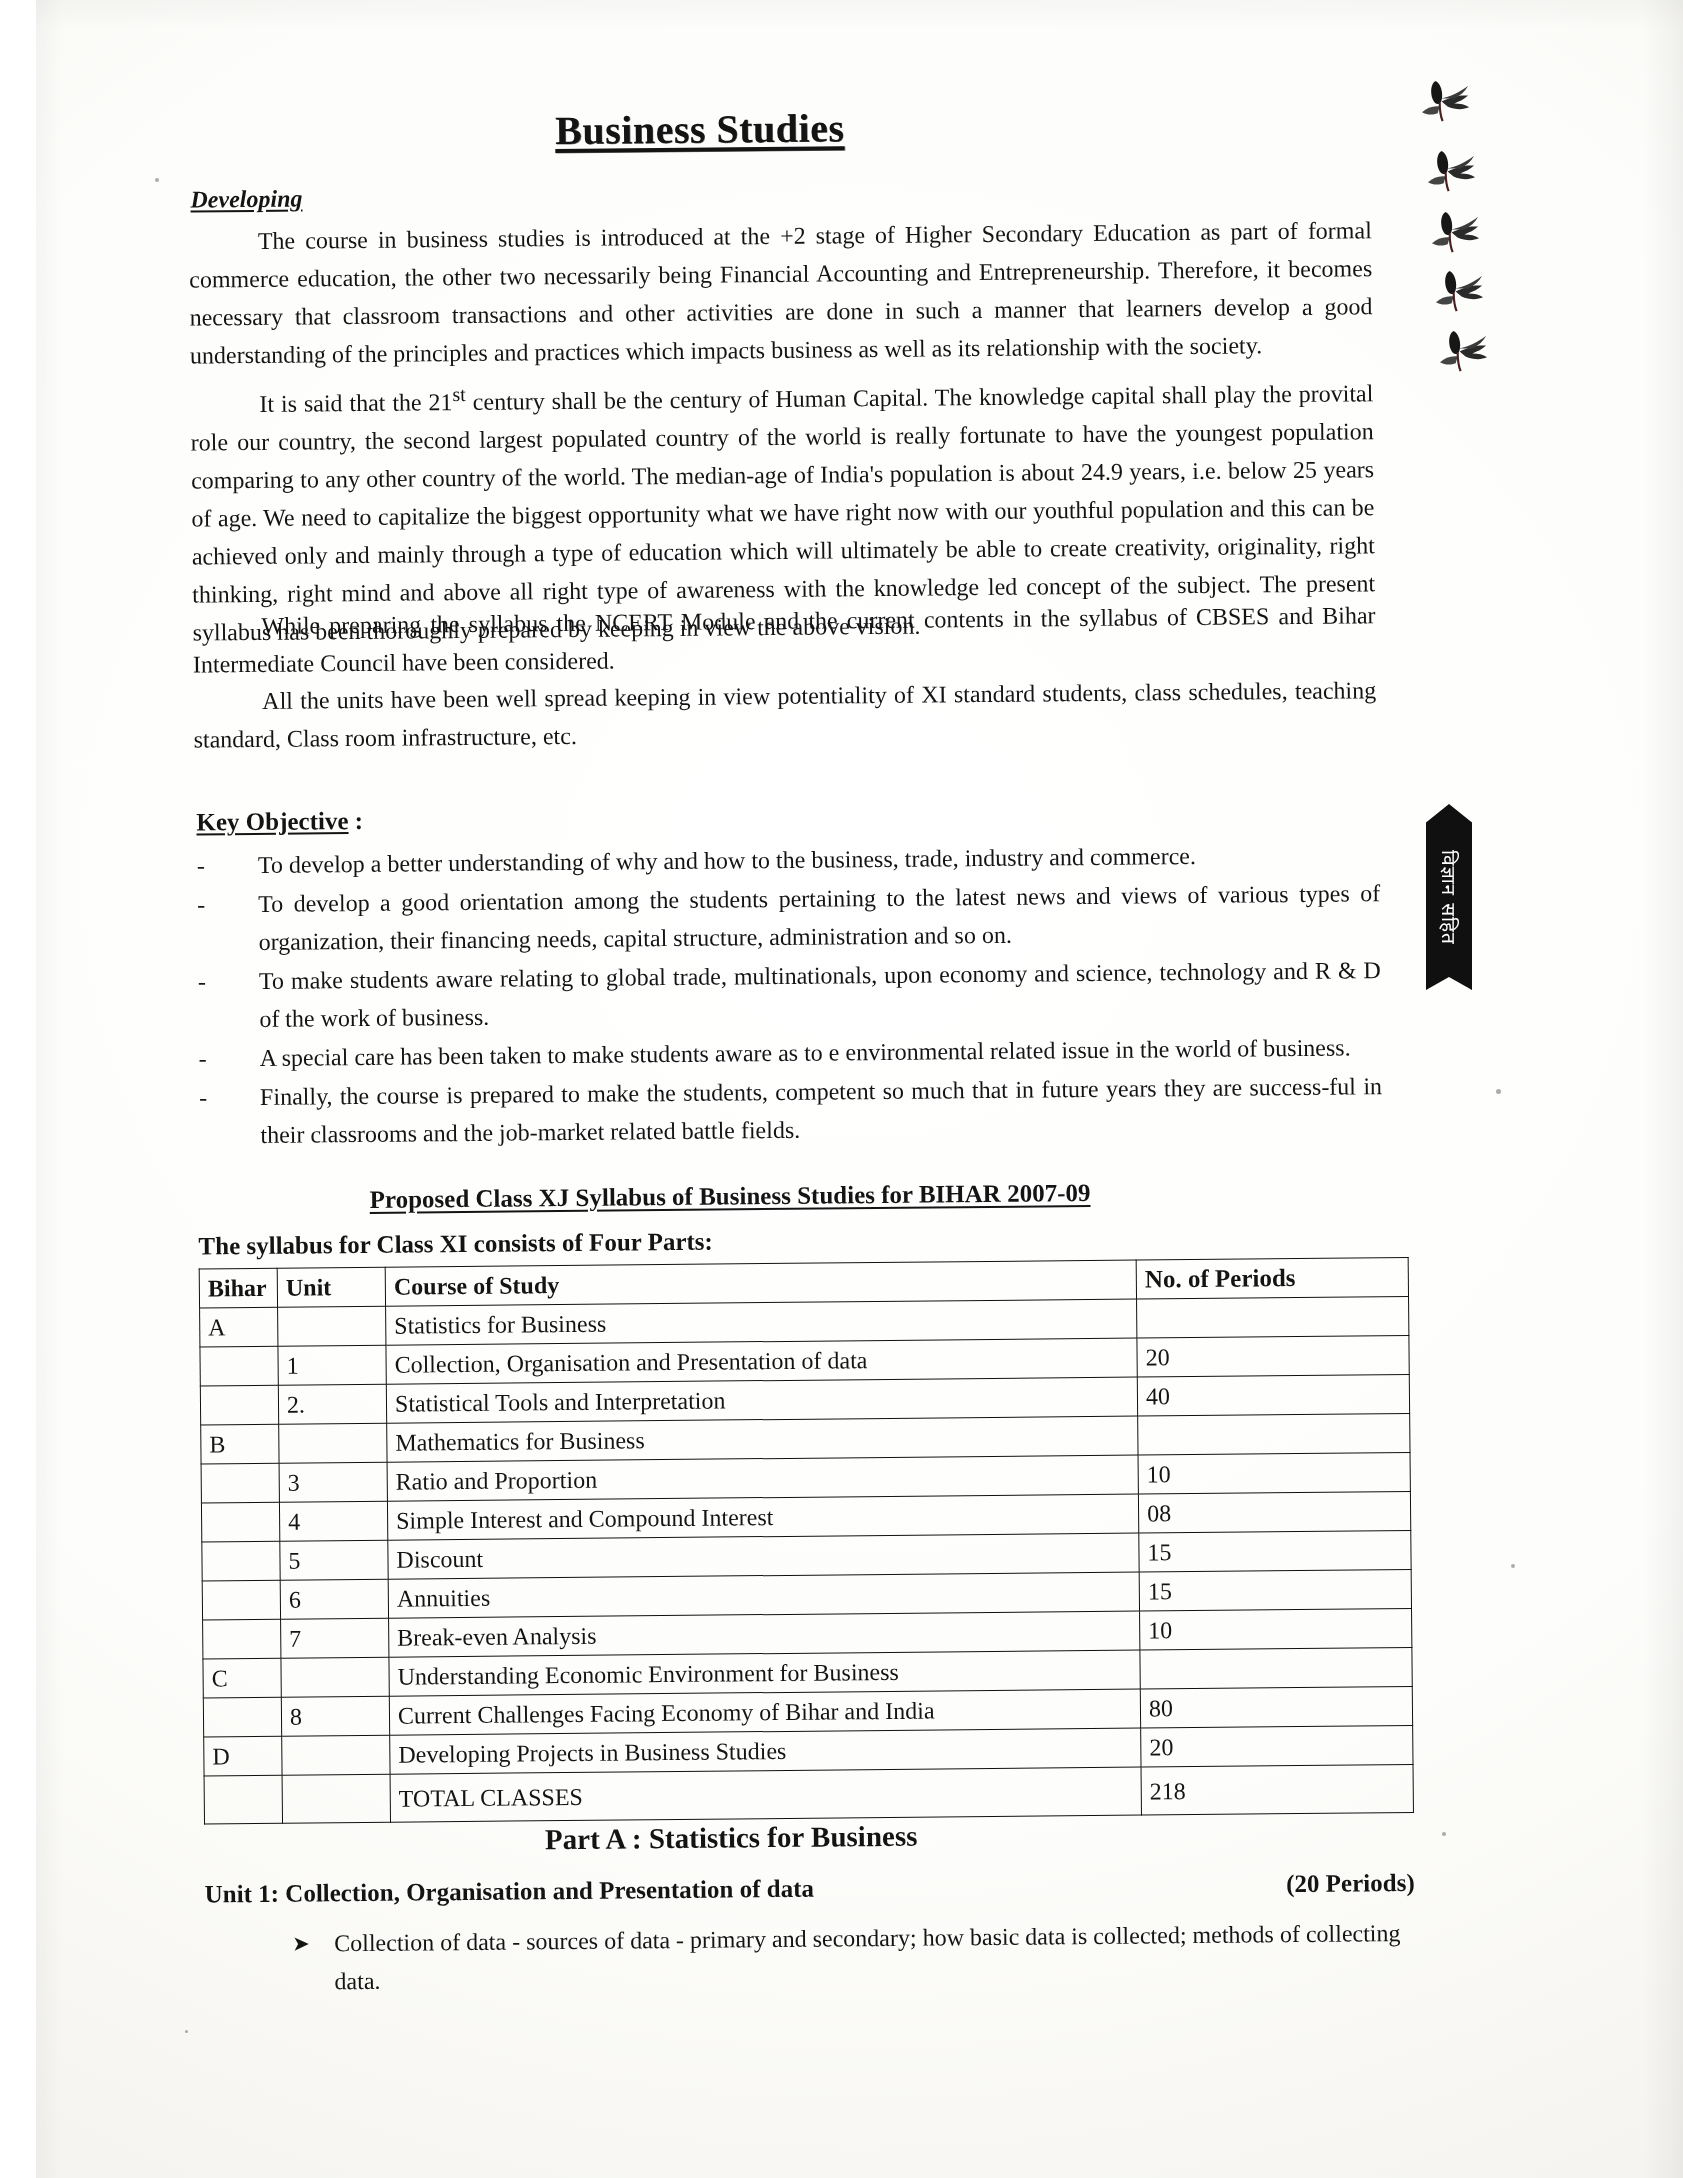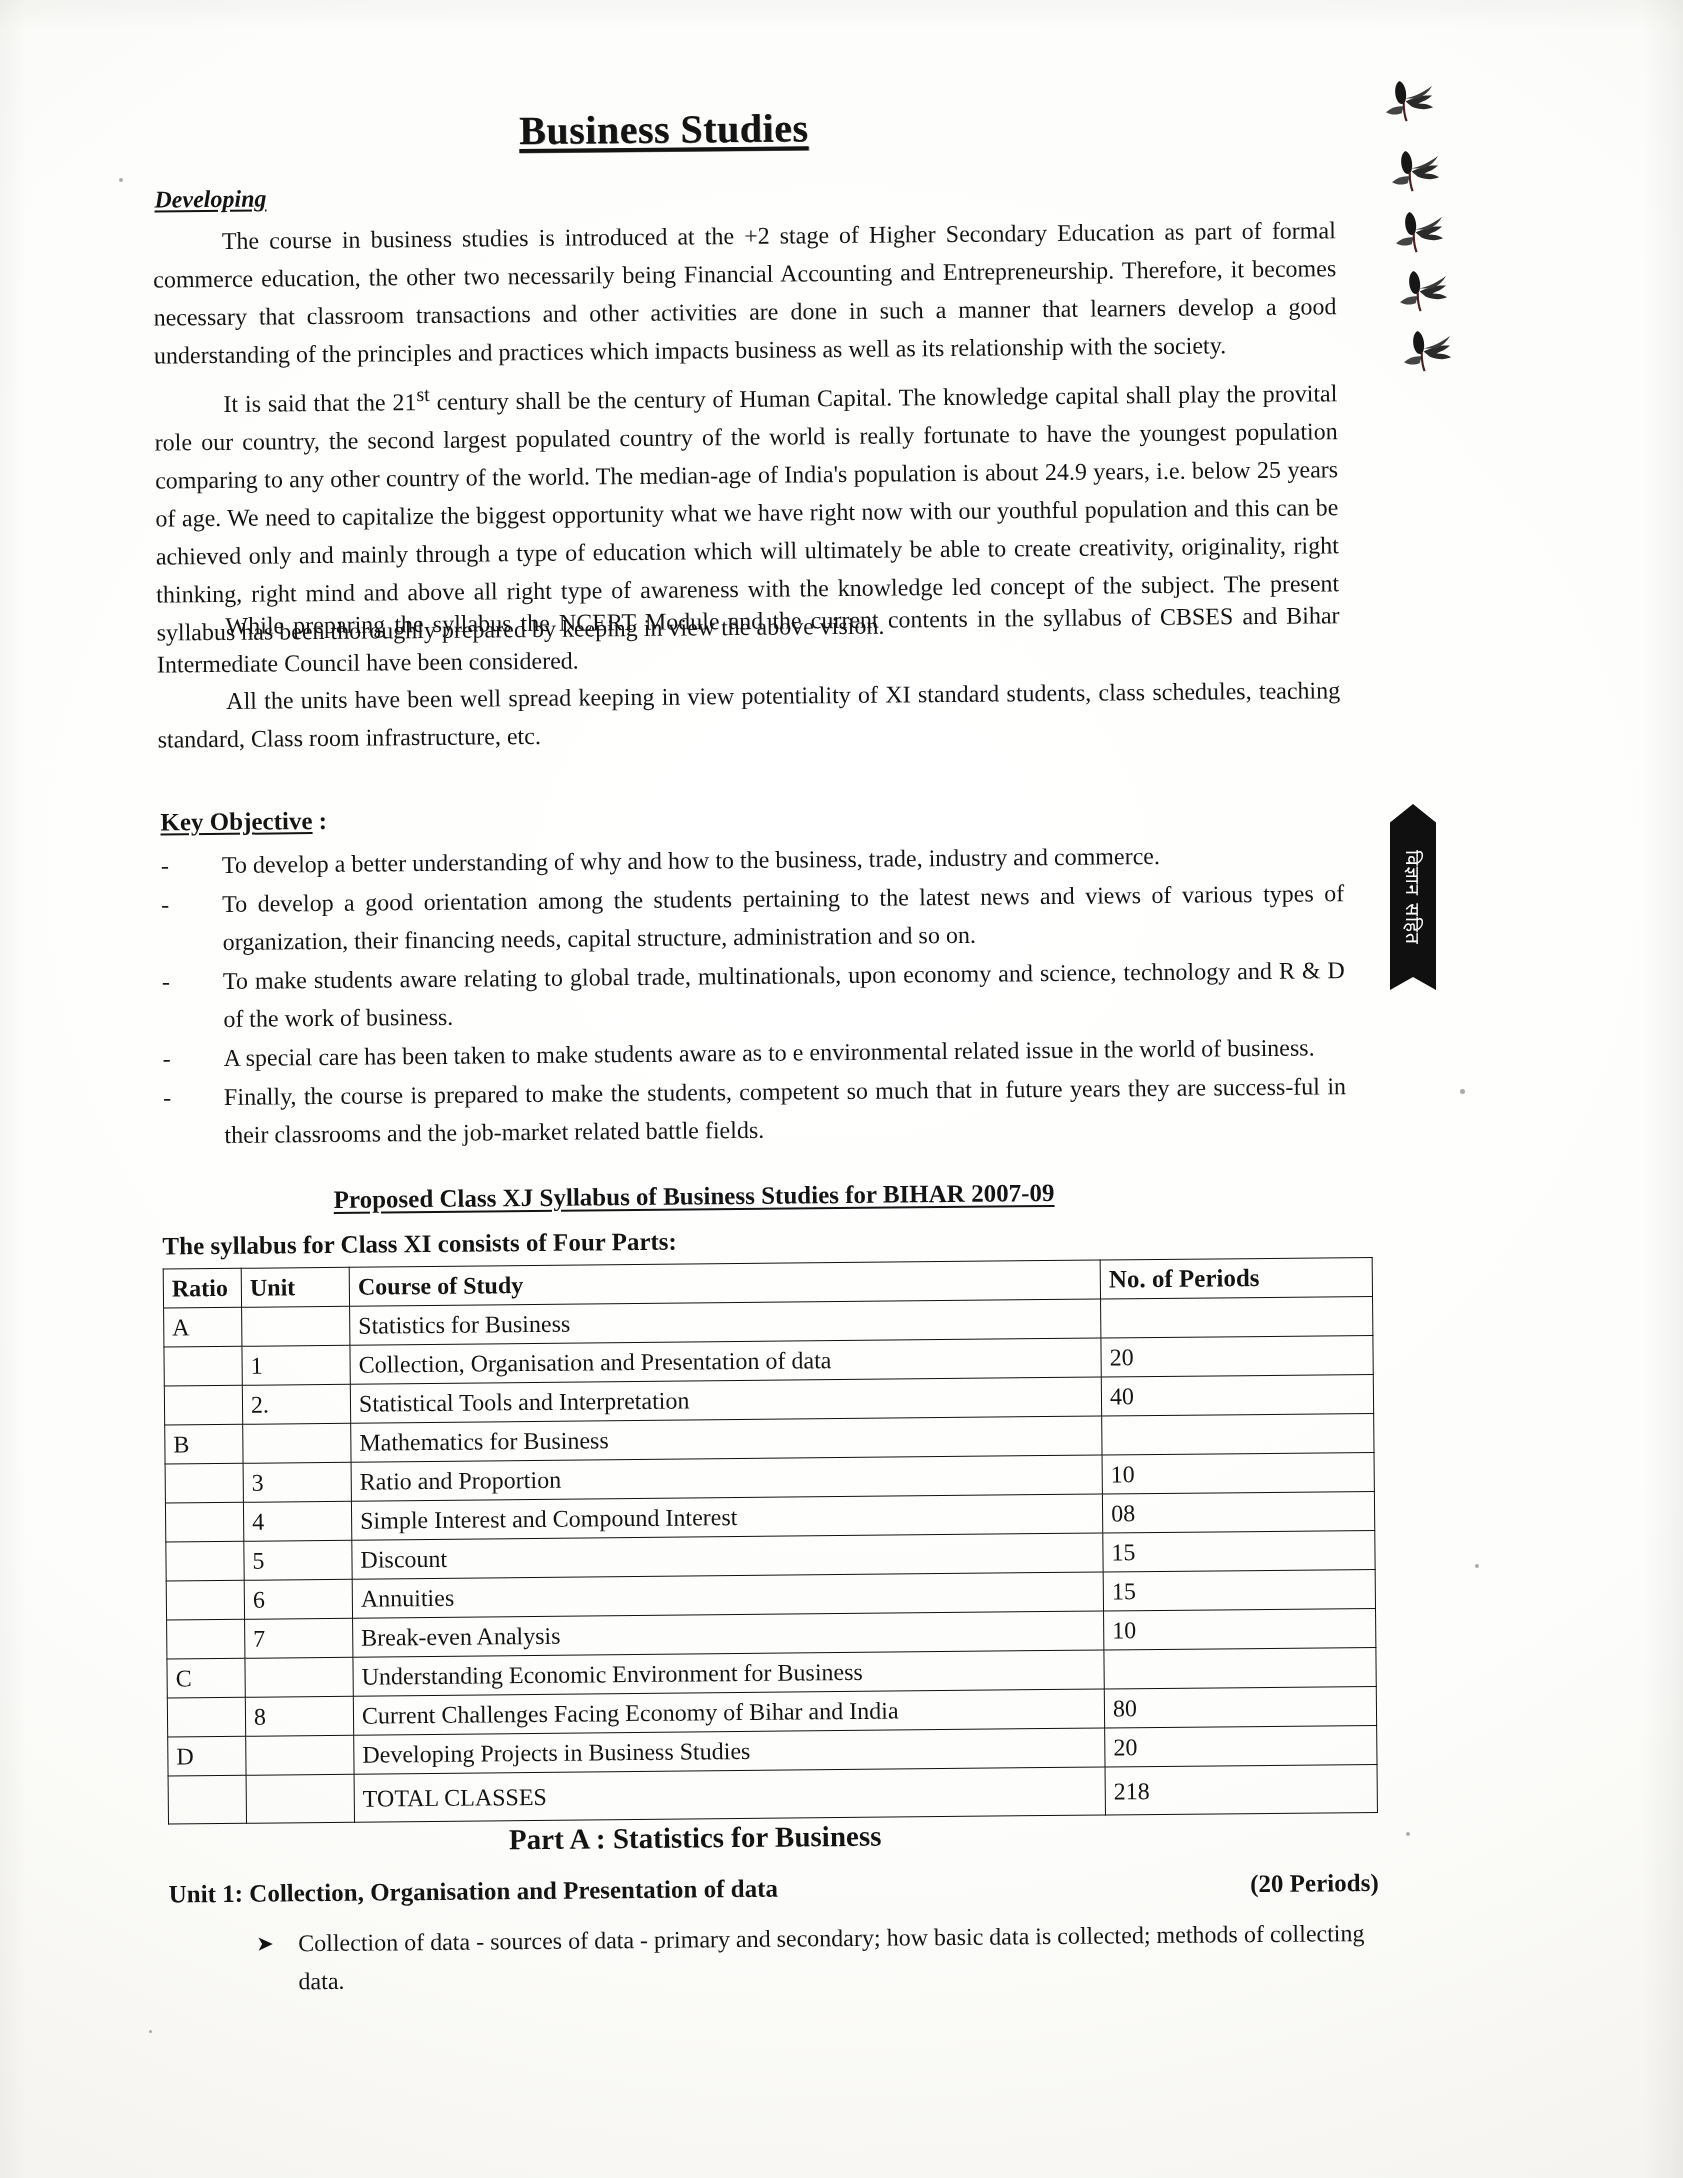--- a/index.html
+++ b/index.html
@@ -16,20 +16,21 @@
     font-family: "Liberation Serif", "DejaVu Serif", serif;
     color: #141414;
   }
 
   
   .page {
     position: absolute;
     inset: 0;
     background:
       radial-gradient(ellipse 120% 80% at 50% 40%, #ffffff 0%, #fdfdfb 55%, #f4f3ef 88%, #eceae4 100%);
+    margin-left: 36px;
   }
   .scan-noise {
     position: absolute;
     inset: 0;
     pointer-events: none;
     background:
       linear-gradient(90deg, rgba(0,0,0,0.035) 0px, rgba(0,0,0,0.0) 26px),
       linear-gradient(270deg, rgba(0,0,0,0.05) 0px, rgba(0,0,0,0.0) 40px),
       linear-gradient(180deg, rgba(0,0,0,0.03) 0px, rgba(0,0,0,0.0) 30px);
     mix-blend-mode: multiply;
@@ -276,21 +277,21 @@
         <span class="obj-text">Finally, the course is prepared to make the students, competent so much that in future years they are success-ful in their classrooms and the job-market related battle fields.</span>
       </div>
     </div>
 
     <div class="tbl-title">Proposed Class XJ Syllabus of Business Studies for BIHAR 2007-09</div>
     <div class="tbl-lead">The syllabus for Class XI consists of Four Parts:</div>
 
     <table class="syl">
       <thead>
         <tr class="hdr">
-          <th class="c-part bold">Ratio</th>
+          <th class="c-part bold">Bihar</th>
           <th class="c-unit bold">Unit</th>
           <th class="c-study bold">Course of Study</th>
           <th class="c-per bold">No. of Periods</th>
         </tr>
       </thead>
       <tbody>
         <tr>
           <td class="c-part bold">A</td>
           <td class="c-unit"></td>
           <td class="c-study bold">Statistics for Business</td>

